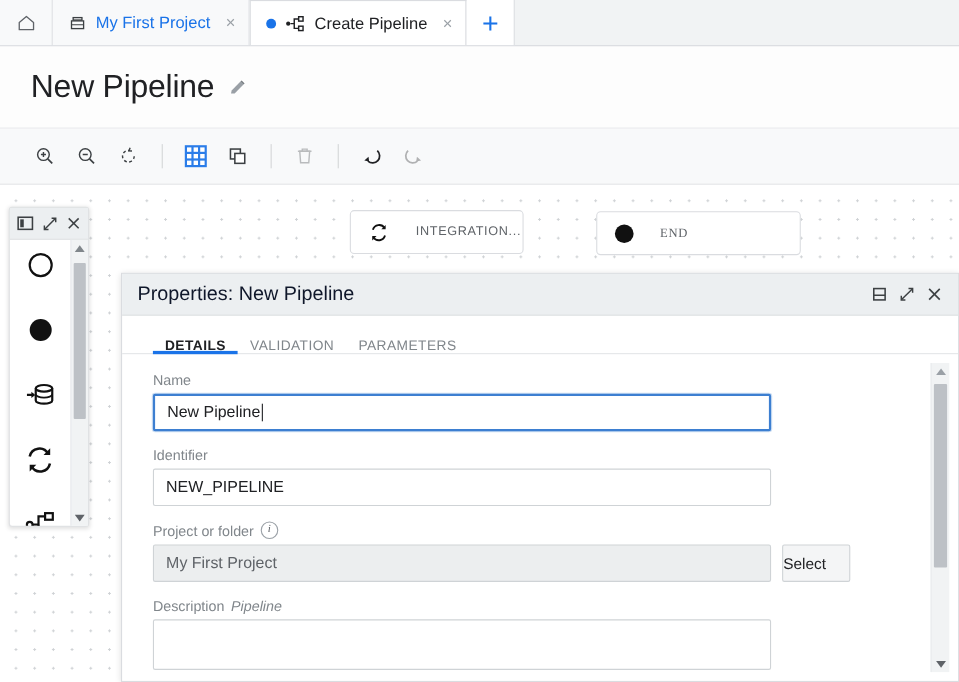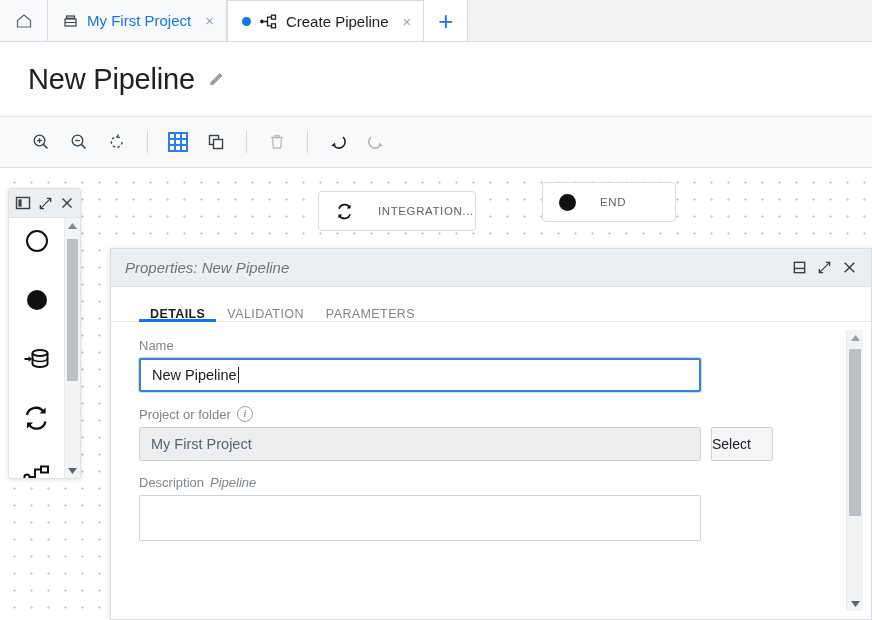--- a/index.html
+++ b/index.html
@@ -269,24 +269,23 @@
     height: 38px;
     background: #eceff1;
     border-bottom: 1px solid #dfe1e3;
     display: flex;
     align-items: center;
     padding: 0 14px 0 14px;
     box-sizing: border-box;
     flex: none;
   }
   .prop-title {
-    font-size: 15px;
-    color: #737373;
+    font-size: 18px;
+    color: #0f172a;
     flex: 1;
-    font-style: italic;
   }
   .prop-header-icons {
     display: flex;
     align-items: center;
     gap: 10px;
   }
   .prop-tabs {
     height: 34px;
     display: flex;
     align-items: flex-end;
@@ -537,21 +536,21 @@
       <svg width="19" height="19" viewBox="0 0 20 20">
         <path d="M4.2 7.2 A6.2 6.2 0 0 1 15.4 5.6" fill="none" stroke="#111" stroke-width="1.8"></path>
         <path d="M15.8 12.8 A6.2 6.2 0 0 1 4.6 14.4" fill="none" stroke="#111" stroke-width="1.8"></path>
         <path d="M16.4 2.6 L16.4 6.8 L12.3 6.8 Z" fill="#111"></path>
         <path d="M3.6 17.4 L3.6 13.2 L7.7 13.2 Z" fill="#111"></path>
       </svg>
     </span>
     <span class="node-label">INTEGRATION...</span>
   </div>
 
-  <div class="node" style="left:542px; top:14px; width:134px;">
+  <div class="node" style="left:542px; top:24px; width:186px;font-family:Liberation Serif, serif;">
     <span class="circle-filled"></span>
     <span class="node-label">END</span>
   </div>
 
   <div class="palette">
     <div class="palette-header">
       <span>
         <svg width="16" height="16" viewBox="0 0 16 16">
           <rect x="1.5" y="2.5" width="13" height="11" fill="none" stroke="#3c4043" stroke-width="1.4"></rect>
           <rect x="3.4" y="4.4" width="3.2" height="7.2" fill="#3c4043"></rect>
@@ -698,20 +697,26 @@
       <div class="form">
 
         <div class="field-label">
           <span>Name</span>
         </div>
         <div class="text-input focused">
           <span>New Pipeline</span>
             <span class="caret"></span>
         </div>
 
+        <div class="field-label">
+          <span>Identifier</span>
+        </div>
+        <div class="text-input">
+          <span>NEW_PIPELINE</span>
+        </div>
 
         <div class="field-label">
           <span>Project or folder</span>
           <span class="info-icon">i</span>
         </div>
         <div class="row">
           <div class="text-input disabled">
             <span>My First Project</span>
           </div>
           <div class="select-btn">

